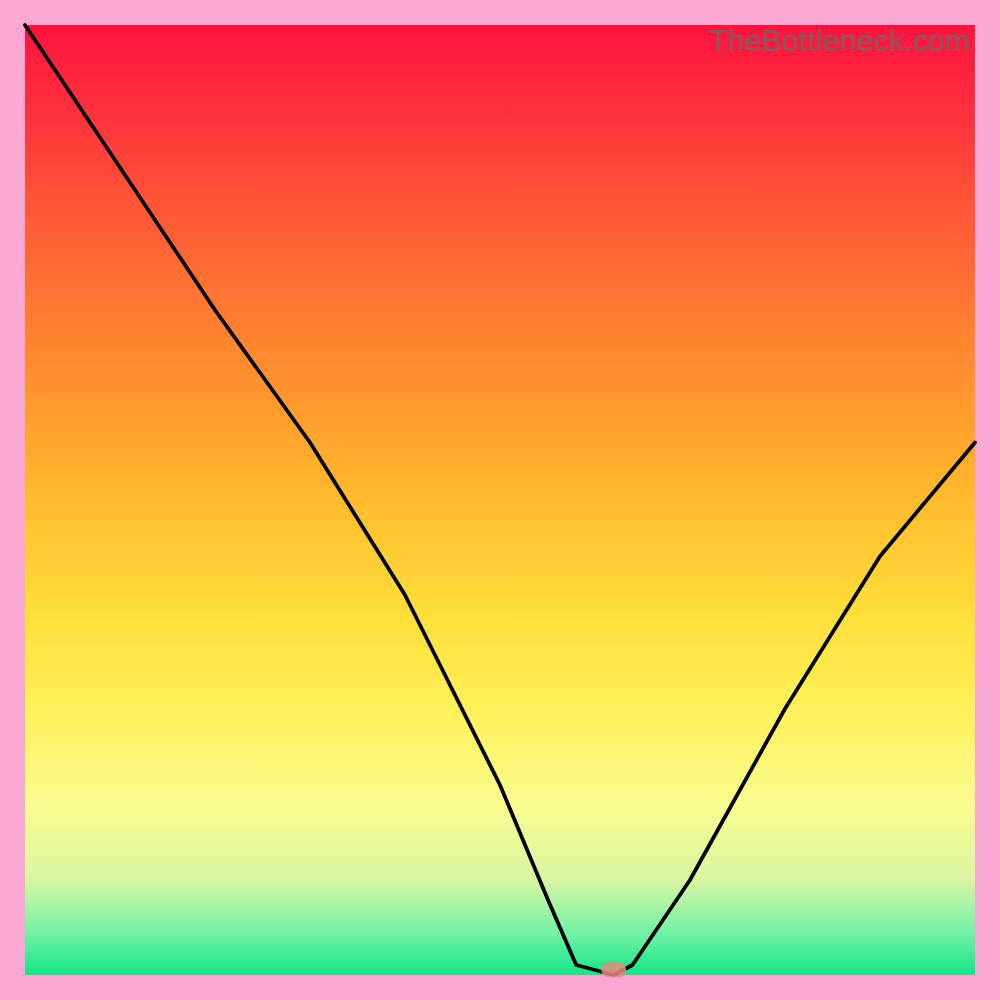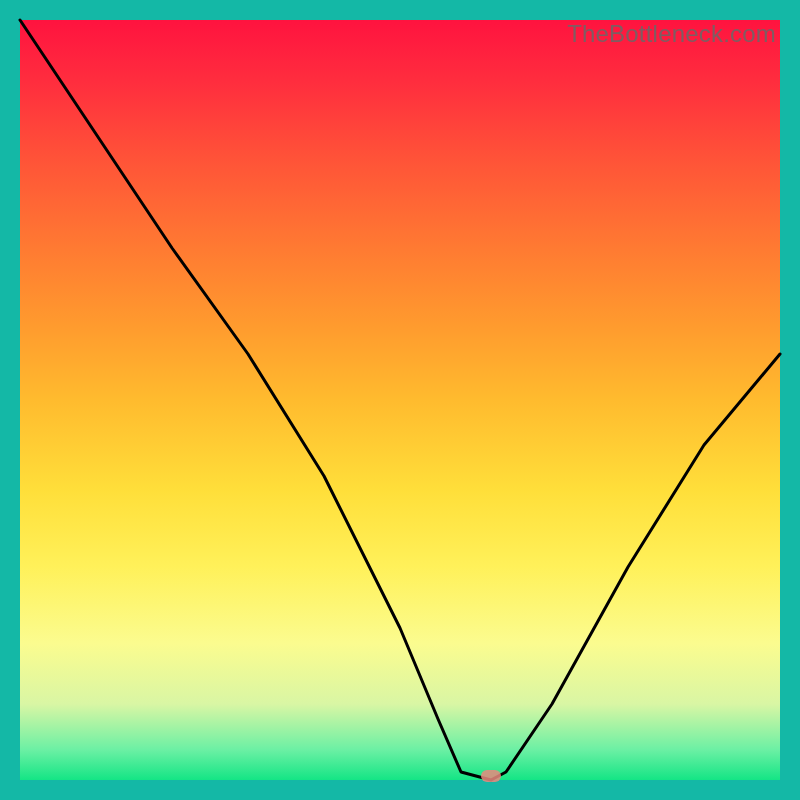--- a/index.html
+++ b/index.html
@@ -8,21 +8,21 @@
     width: 800px;
     height: 800px;
     overflow: hidden;
     background: #000;
     font-family: Arial, Helvetica, sans-serif;
   }
   .frame {
     position: relative;
     width: 800px;
     height: 800px;
-    background: #14b8a6;
+    background: #f9a8d4;
   }
   .plot-area {
     position: absolute;
     left: 20px;
     top: 20px;
     width: 760px;
     height: 760px;
     
     background: linear-gradient(to bottom,
       #ff133f 0%,

